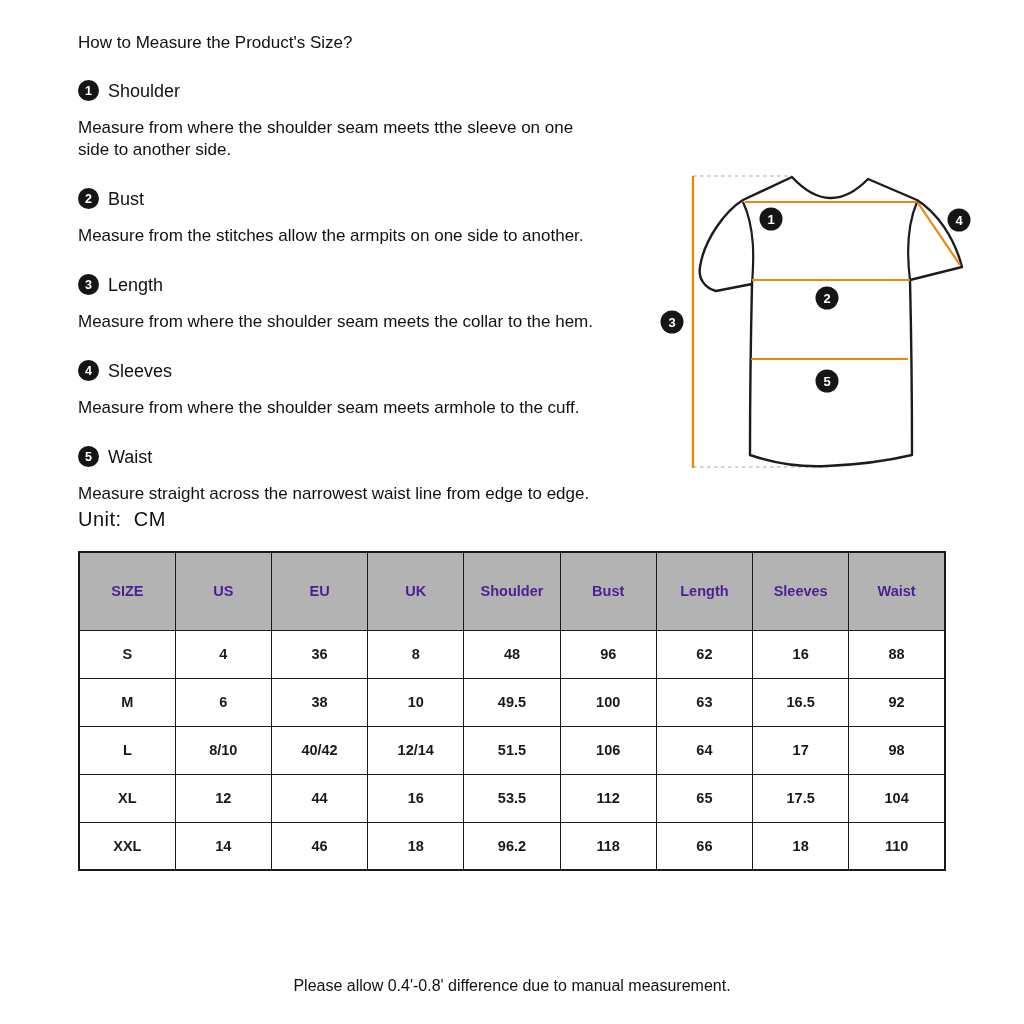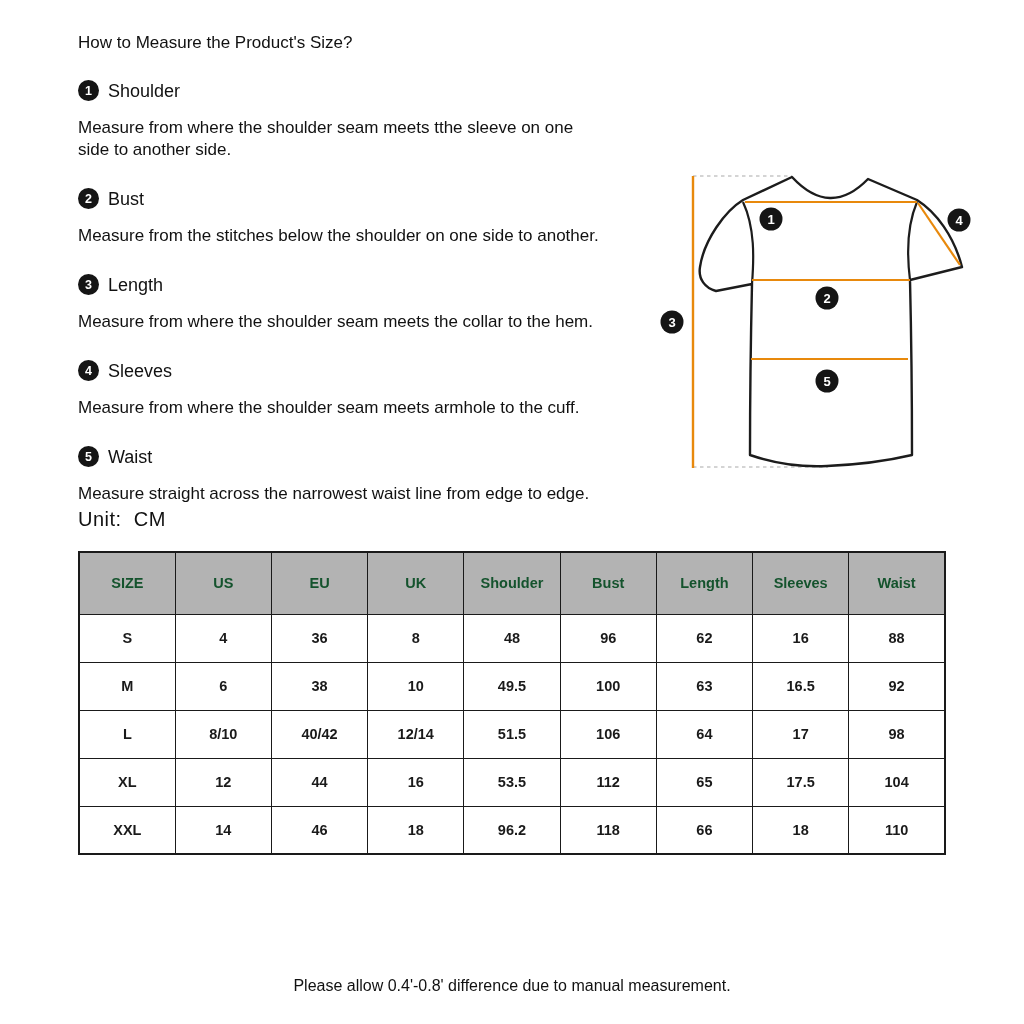--- a/index.html
+++ b/index.html
@@ -33,24 +33,24 @@
     border: 2px solid #1a1a1a;
   }
   .size-table th, .size-table td {
     border: 1px solid #1a1a1a;
     text-align: center;
     vertical-align: middle;
     font-stretch: condensed;
   }
   .size-table th {
     background: #b3b3b3;
-    height: 62px;
+    height: 78px;
     font-size: 14.5px;
     font-weight: 700;
-    color: #14532d;
+    color: #4c1d95;
   }
   .size-table td {
     height: 48px;
     font-size: 14.5px;
     font-weight: 700;
     color: #1a1a1a;
   }
 
   .footer-note {
     position: absolute; left: 0; right: 0; top: 977px;
@@ -72,21 +72,21 @@
         <span class="inst-label">Shoulder</span>
       </div>
       <p class="inst-desc">Measure from where the shoulder seam meets tthe sleeve on one side to another side.</p>
     </div>
 
     <div class="inst">
       <div class="inst-head">
         <span class="badge">2</span>
         <span class="inst-label">Bust</span>
       </div>
-      <p class="inst-desc">Measure from the stitches below the shoulder on one side to another.</p>
+      <p class="inst-desc">Measure from the stitches allow the armpits on one side to another.</p>
     </div>
 
     <div class="inst">
       <div class="inst-head">
         <span class="badge">3</span>
         <span class="inst-label">Length</span>
       </div>
       <p class="inst-desc">Measure from where the shoulder seam meets the collar to the hem.</p>
     </div>
 

